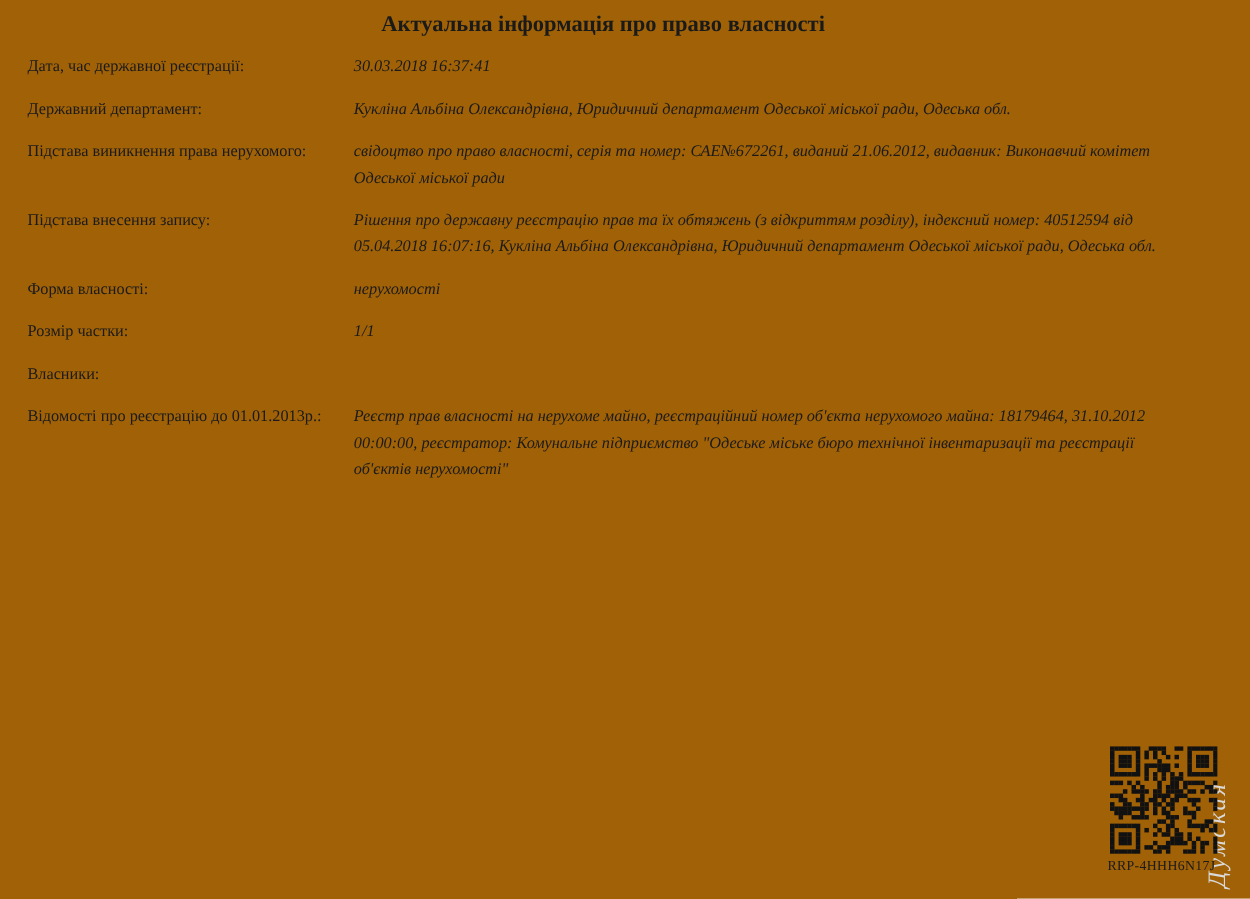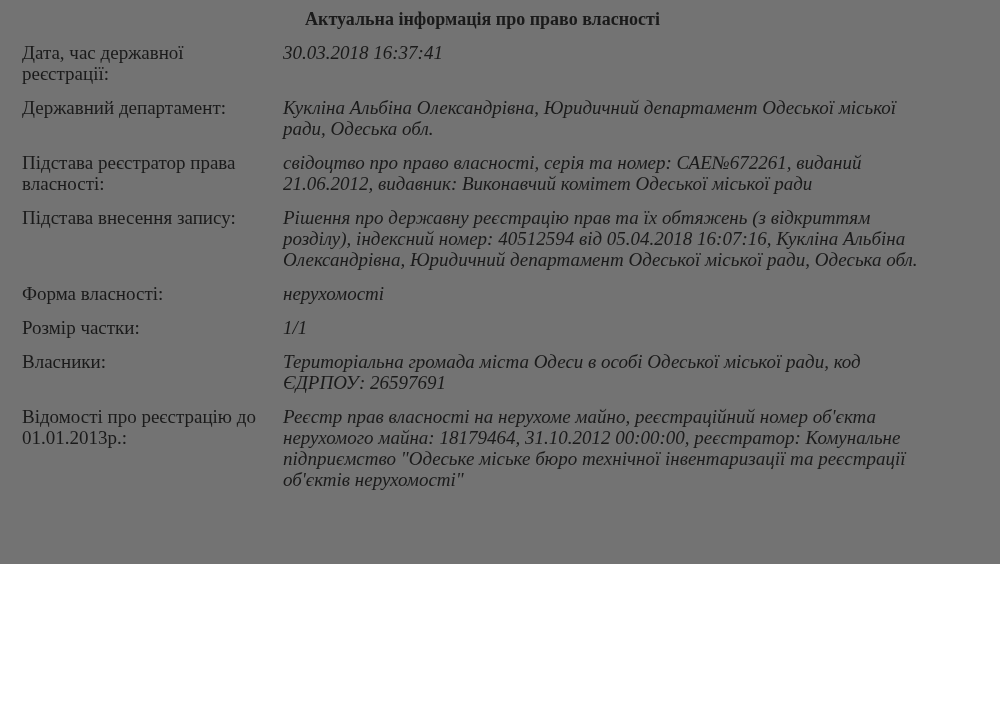--- a/index.html
+++ b/index.html
@@ -1,19 +1,19 @@
 <!DOCTYPE html>
 <html><head>
 <meta charset="utf-8">
 <style>
   html,body{margin:0;padding:0;background:#ffffff;}
   .page{
     position:relative;
-    width:1000px;height:564px;
-    background:#737373;
+    width:1000px;height:719px;
+    background:#a16207;
     font-family:"Liberation Serif","DejaVu Serif",serif;
     color:#1a1a1a;
     overflow:hidden;
   }
   .doc{
     position:absolute;left:0;top:0;width:1000px;
     padding:8px 57px 0 22px;
     box-sizing:border-box;
   }
   .doc-title{
@@ -27,21 +27,21 @@
     font-weight:bold;
     font-size:17.5px;
     line-height:23px;
     margin-top:9px;
   }
   .rows{margin-top:12px;}
   .row{
     display:flex;
     align-items:flex-start;
     margin-bottom:13px;
-    font-size:19px;
+    font-size:13px;
     line-height:21px;
   }
   .row .label{
     flex:0 0 261px;
     padding-right:14px;
     box-sizing:border-box;
   }
   .row .value{
     width:660px;
     max-width:660px;
@@ -91,38 +91,37 @@
     <div class="rows">
       <div class="row">
         <div class="label">Дата, час державної реєстрації:</div>
         <div class="value">30.03.2018 16:37:41</div>
       </div>
       <div class="row">
         <div class="label">Державний департамент:</div>
         <div class="value">Кукліна Альбіна Олександрівна, Юридичний департамент Одеської міської ради, Одеська обл.</div>
       </div>
       <div class="row">
-        <div class="label">Підстава реєстратор права власності:</div>
+        <div class="label">Підстава виникнення права нерухомого:</div>
         <div class="value">свідоцтво про право власності, серія та номер: САЕ№672261, виданий 21.06.2012, видавник: Виконавчий комітет Одеської міської ради</div>
       </div>
       <div class="row">
         <div class="label">Підстава внесення запису:</div>
         <div class="value">Рішення про державну реєстрацію прав та їх обтяжень (з відкриттям розділу), індексний номер: 40512594 від 05.04.2018 16:07:16, Кукліна Альбіна Олександрівна, Юридичний департамент Одеської міської ради, Одеська обл.</div>
       </div>
       <div class="row">
         <div class="label">Форма власності:</div>
         <div class="value">нерухомості</div>
       </div>
       <div class="row">
         <div class="label">Розмір частки:</div>
         <div class="value">1/1</div>
       </div>
       <div class="row">
         <div class="label">Власники:</div>
-        <div class="value">Територіальна громада міста Одеси в особі Одеської міської ради, код ЄДРПОУ: 26597691</div>
       </div>
       <div class="row">
         <div class="label">Відомості про реєстрацію до 01.01.2013р.:</div>
         <div class="value">Реєстр прав власності на нерухоме майно, реєстраційний номер об'єкта нерухомого майна: 18179464, 31.10.2012 00:00:00, реєстратор: Комунальне підприємство "Одеське міське бюро технічної інвентаризації та реєстрації об'єктів нерухомості"</div>
       </div>
     </div>
   </div>
 
   <div class="watermark">Думская</div>
 

